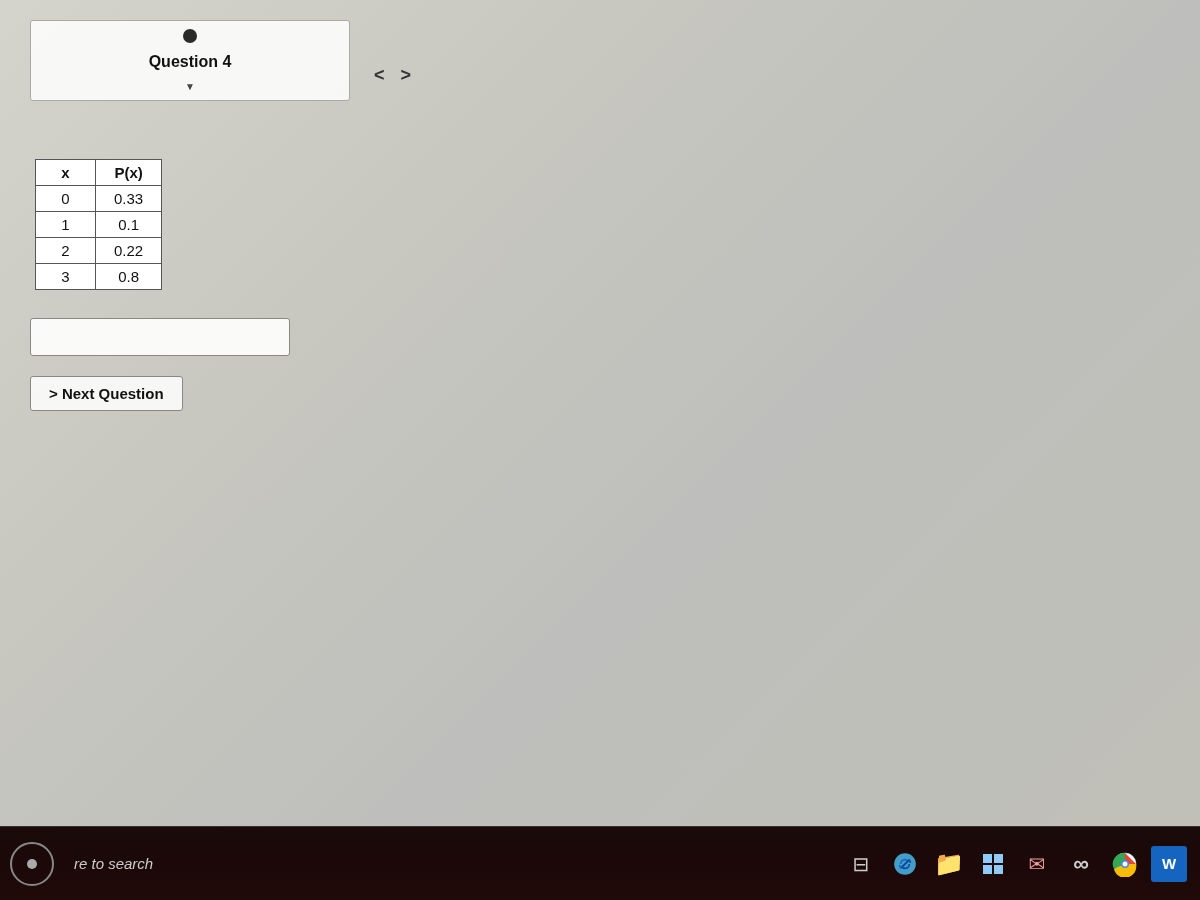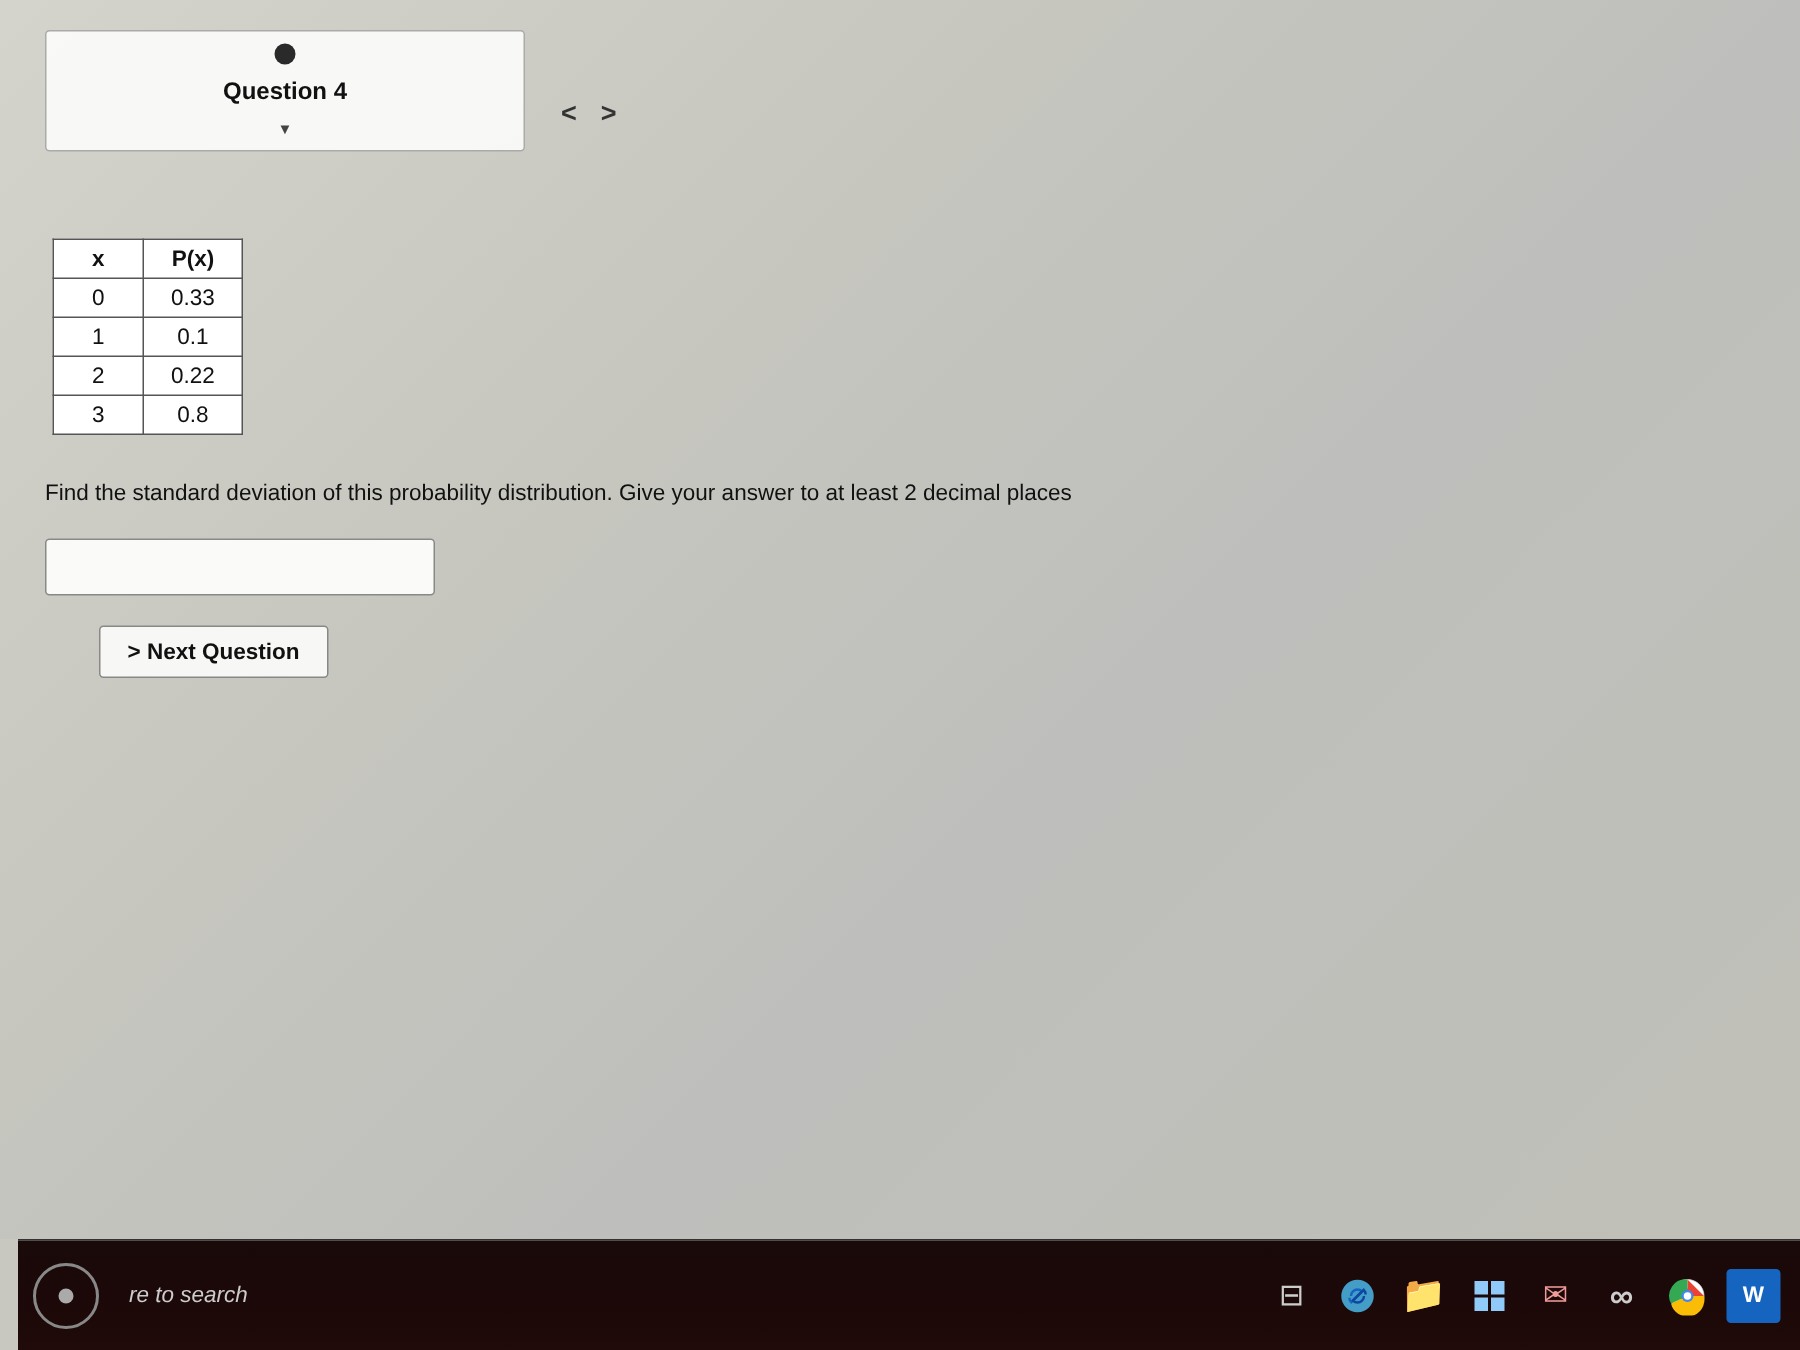--- a/index.html
+++ b/index.html
@@ -128,28 +128,27 @@
       align-items: center;
       gap: 6px;
       padding: 8px 18px;
       background: rgba(255,255,255,0.85);
       border: 1.5px solid #888;
       border-radius: 3px;
       font-size: 15px;
       font-weight: 600;
       color: #111;
       cursor: pointer;
-      margin-left: 36px;
     }
 
     
     .taskbar {
       position: absolute;
       bottom: 0;
-      left: 12px;
+      left: 0;
       right: 0;
       height: 74px;
       background: linear-gradient(to bottom, #1a0a0a 0%, #1c0808 50%, #200a0a 100%);
       display: flex;
       align-items: center;
       padding: 0 10px;
       gap: 4px;
       border-top: 1px solid #333;
     }
 
@@ -261,21 +260,20 @@
           <td>0.22</td>
         </tr>
         <tr>
           <td>3</td>
           <td>0.8</td>
         </tr>
       </tbody>
   </table>
 
   
-  <p class="question-text">Find the standard deviation of this probability distribution. Give your answer to at least 2 decimal places</p>
 
   
   <input class="answer-input" type="text" style="">
 
   
   <button class="next-btn">&gt; Next Question</button>
 
 </div>
 
 <div class="taskbar">

